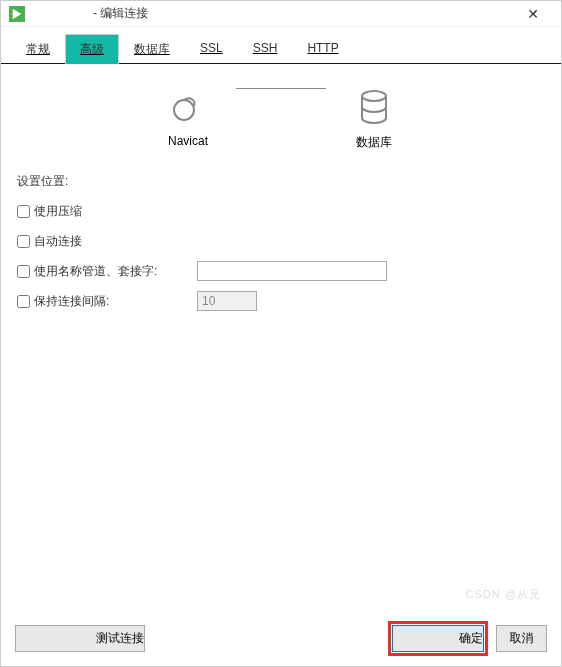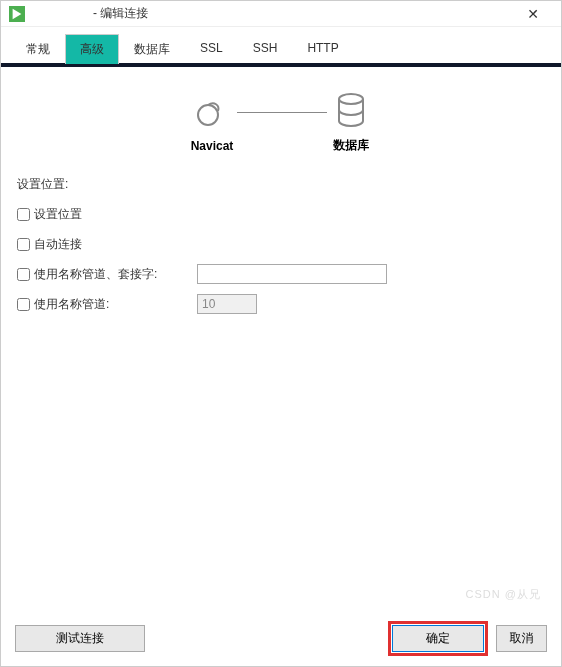--- a/index.html
+++ b/index.html
@@ -2,41 +2,41 @@
 <html><head>
 <meta charset="utf-8">
 <style>
 * { box-sizing: border-box; margin: 0; padding: 0; }
 body { font-family: "Microsoft YaHei", sans-serif; font-size: 12px; background: #fff; width: 562px; height: 667px; border: 1px solid #ccc; position: relative; }
 .titlebar { height: 26px; display: flex; align-items: center; padding: 0 8px; border-bottom: 1px solid #eee; }
 .app-icon { width: 16px; height: 16px; background: #4caf50; margin-right: 8px; display: flex; align-items: center; justify-content: center; }
 .app-icon svg { width: 14px; height: 14px; }
 .title { flex: 1; color: #333; font-size: 12px; padding-left: 60px; }
 .close { width: 40px; text-align: center; cursor: pointer; font-size: 14px; color: #333; }
-.tabs { display: flex; padding: 6px 10px 0 10px; border-bottom: 4px solid #0f172a; }
+.tabs { display: flex; padding: 6px 10px 0 10px; border-bottom: 1px solid #0f172a; text-decoration: underline; }
 .tab { padding: 6px 14px; cursor: pointer; color: #333; border: 1px solid transparent; border-bottom: none; position: relative; top: 1px; }
 .tab.active { border-color: #ccc; background: #14b8a6; }
-.diagram { display: flex; align-items: center; justify-content: center; gap: 4px; padding: 24px 0 8px 0; font-weight: bold; }
+.diagram { display: flex; align-items: flex-start; justify-content: center; gap: 28px; padding: 24px 0 8px 0; }
 .diagram-item { text-align: center; }
 .diagram-icon { width: 40px; height: 40px; margin: 0 auto 6px; display: flex; align-items: center; justify-content: center; }
 .diagram-line { width: 90px; height: 1px; background: #888; margin-bottom: 20px; }
 .form { padding: 10px 16px; }
 .row { display: flex; align-items: center; margin-bottom: 6px; min-height: 24px; }
 .label { width: 180px; color: #333; display: flex; align-items: center; }
 .label input[type=checkbox] { margin-right: 4px; width: 13px; height: 13px; }
 .field { flex: 1; display: flex; align-items: center; gap: 4px; }
 .field input[type=text], .field select { border: 1px solid #a9a9a9; padding: 2px 4px; font-size: 12px; height: 20px; background: #fff; }
 .field select { width: 100%; }
 .field input.disabled { background: #f0f0f0; color: #888; }
 .browse { width: 22px; height: 20px; border: 1px solid #a9a9a9; background: #e8e8e8; cursor: pointer; text-align: center; line-height: 16px; }
 .hl-red { border: 3px solid #e03030; padding: 1px; }
 .footer { position: absolute; bottom: 10px; left: 14px; right: 14px; display: flex; align-items: center; }
 .spacer { flex: 1; }
 .btn { border: 1px solid #a9a9a9; background: #e8e8e8; padding: 4px 0; width: 92px; text-align: center; cursor: pointer; font-size: 12px; margin-left: 8px; }
-.btn:first-child { margin-left: 0; }
+.btn:first-child { margin-left: 0; text-align: right; }
 .btn.primary { border: 1px solid #0078d7; }
 .watermark { position: absolute; right: 20px; bottom: 64px; color: #ddd; font-size: 11px; letter-spacing: 1px; }
 </style>
 </head>
 <body>
 
 <div class="titlebar">
   <span class="app-icon">
     <svg viewBox="0 0 16 16">
         <path d="M3 2 L13 8 L3 14 Z" fill="#fff"></path>
@@ -78,42 +78,42 @@
   </div>
 </div>
 
 <div class="form">
   <div class="row">
     <div class="label">设置位置:</div>
   </div>
   <div class="row">
     <div class="label">
         <input type="checkbox" style="">
-        <span>设置位置</span>
+        <span>使用压缩</span>
       </div>
   </div>
   <div class="row">
     <div class="label">
         <input type="checkbox" style="">
         <span>自动连接</span>
       </div>
   </div>
   <div class="row">
     <div class="label">
         <input type="checkbox" style="">
         <span>使用名称管道、套接字:</span>
       </div>
     <div class="field">
         <input type="text" style="width: 190px;" value="">
       </div>
   </div>
   <div class="row">
     <div class="label">
         <input type="checkbox" style="">
-        <span>使用名称管道:</span>
+        <span>保持连接间隔:</span>
       </div>
     <div class="field">
         <input type="text" class="disabled" style="width: 60px;" value="10">
       </div>
   </div>
 </div>
 
 <div class="watermark">CSDN @从兄</div>
 
 <div class="footer">

